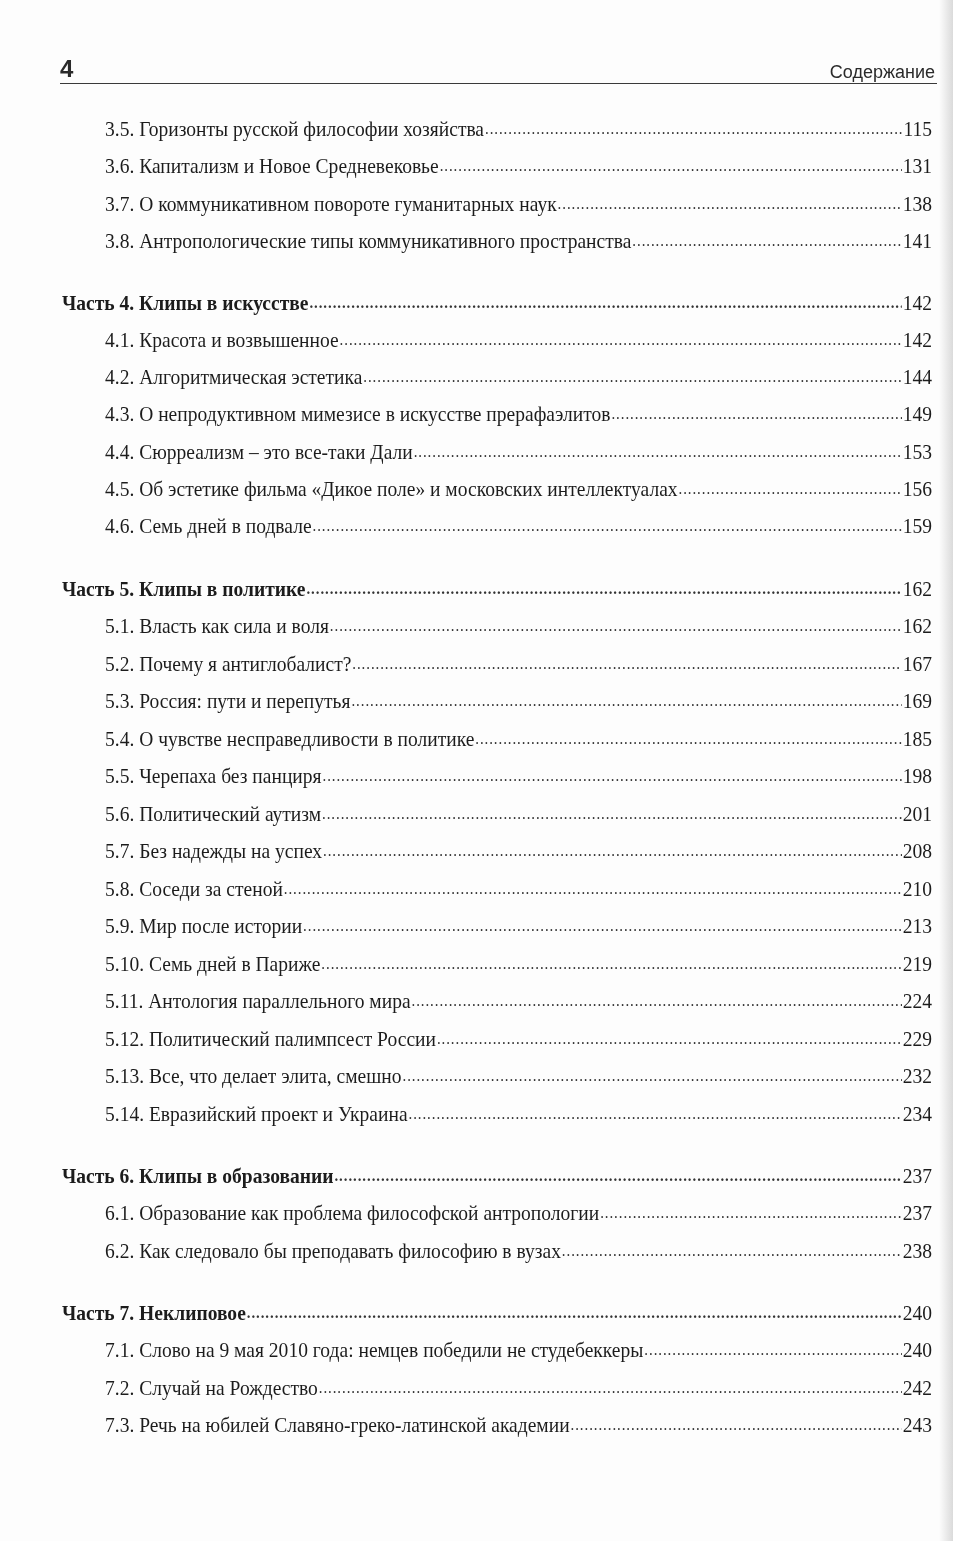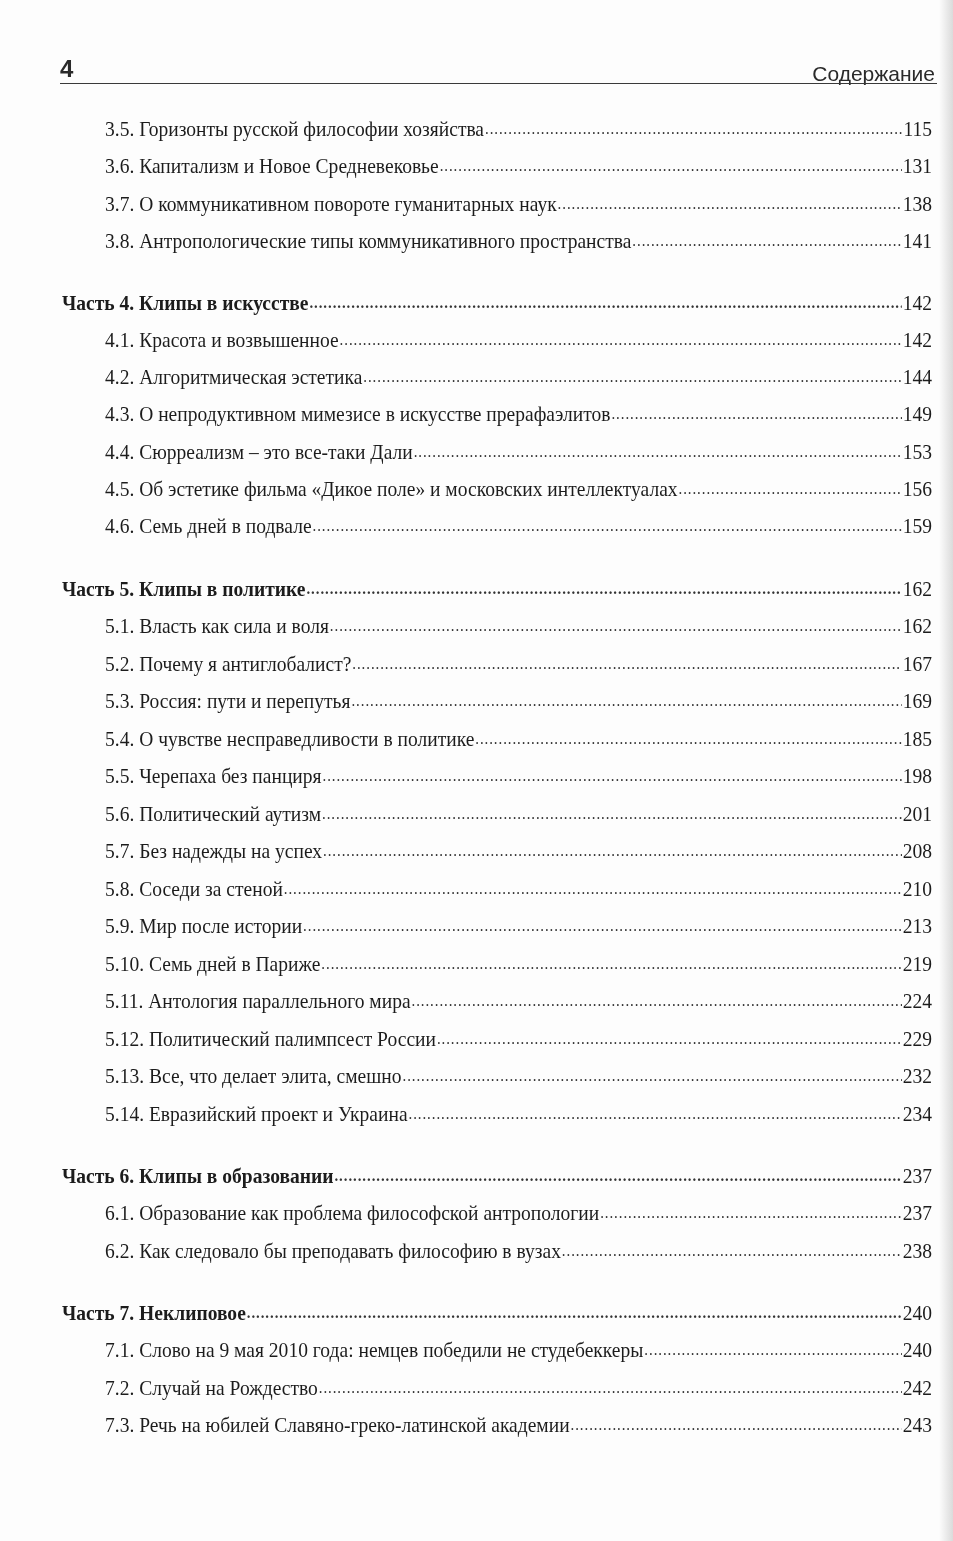--- a/index.html
+++ b/index.html
@@ -11,21 +11,21 @@
       position: relative;
     }
     .page-number {
       position: absolute; left: 60px; top: 55px;
       font-family: "Liberation Sans", sans-serif;
       font-weight: bold; font-size: 24px; color: #2a2a2a;
     }
     .running-head {
       position: absolute; right: 18px; top: 62px;
       font-family: "Liberation Sans", sans-serif;
-      font-size: 21px; color: #2a2a2a;
+      font-size: 18px; color: #2a2a2a;
     }
     .head-rule {
       position: absolute; left: 60px; right: 16px; top: 83px;
       height: 0; border-top: 1.6px solid #3a3a3a;
     }
     .toc { position: absolute; left: 0; top: 0; width: 953px; }
     .entry {
       position: absolute; left: 0; width: 953px; height: 32px;
       display: flex; align-items: flex-end;
       font-size: 21px; line-height: 26px;

